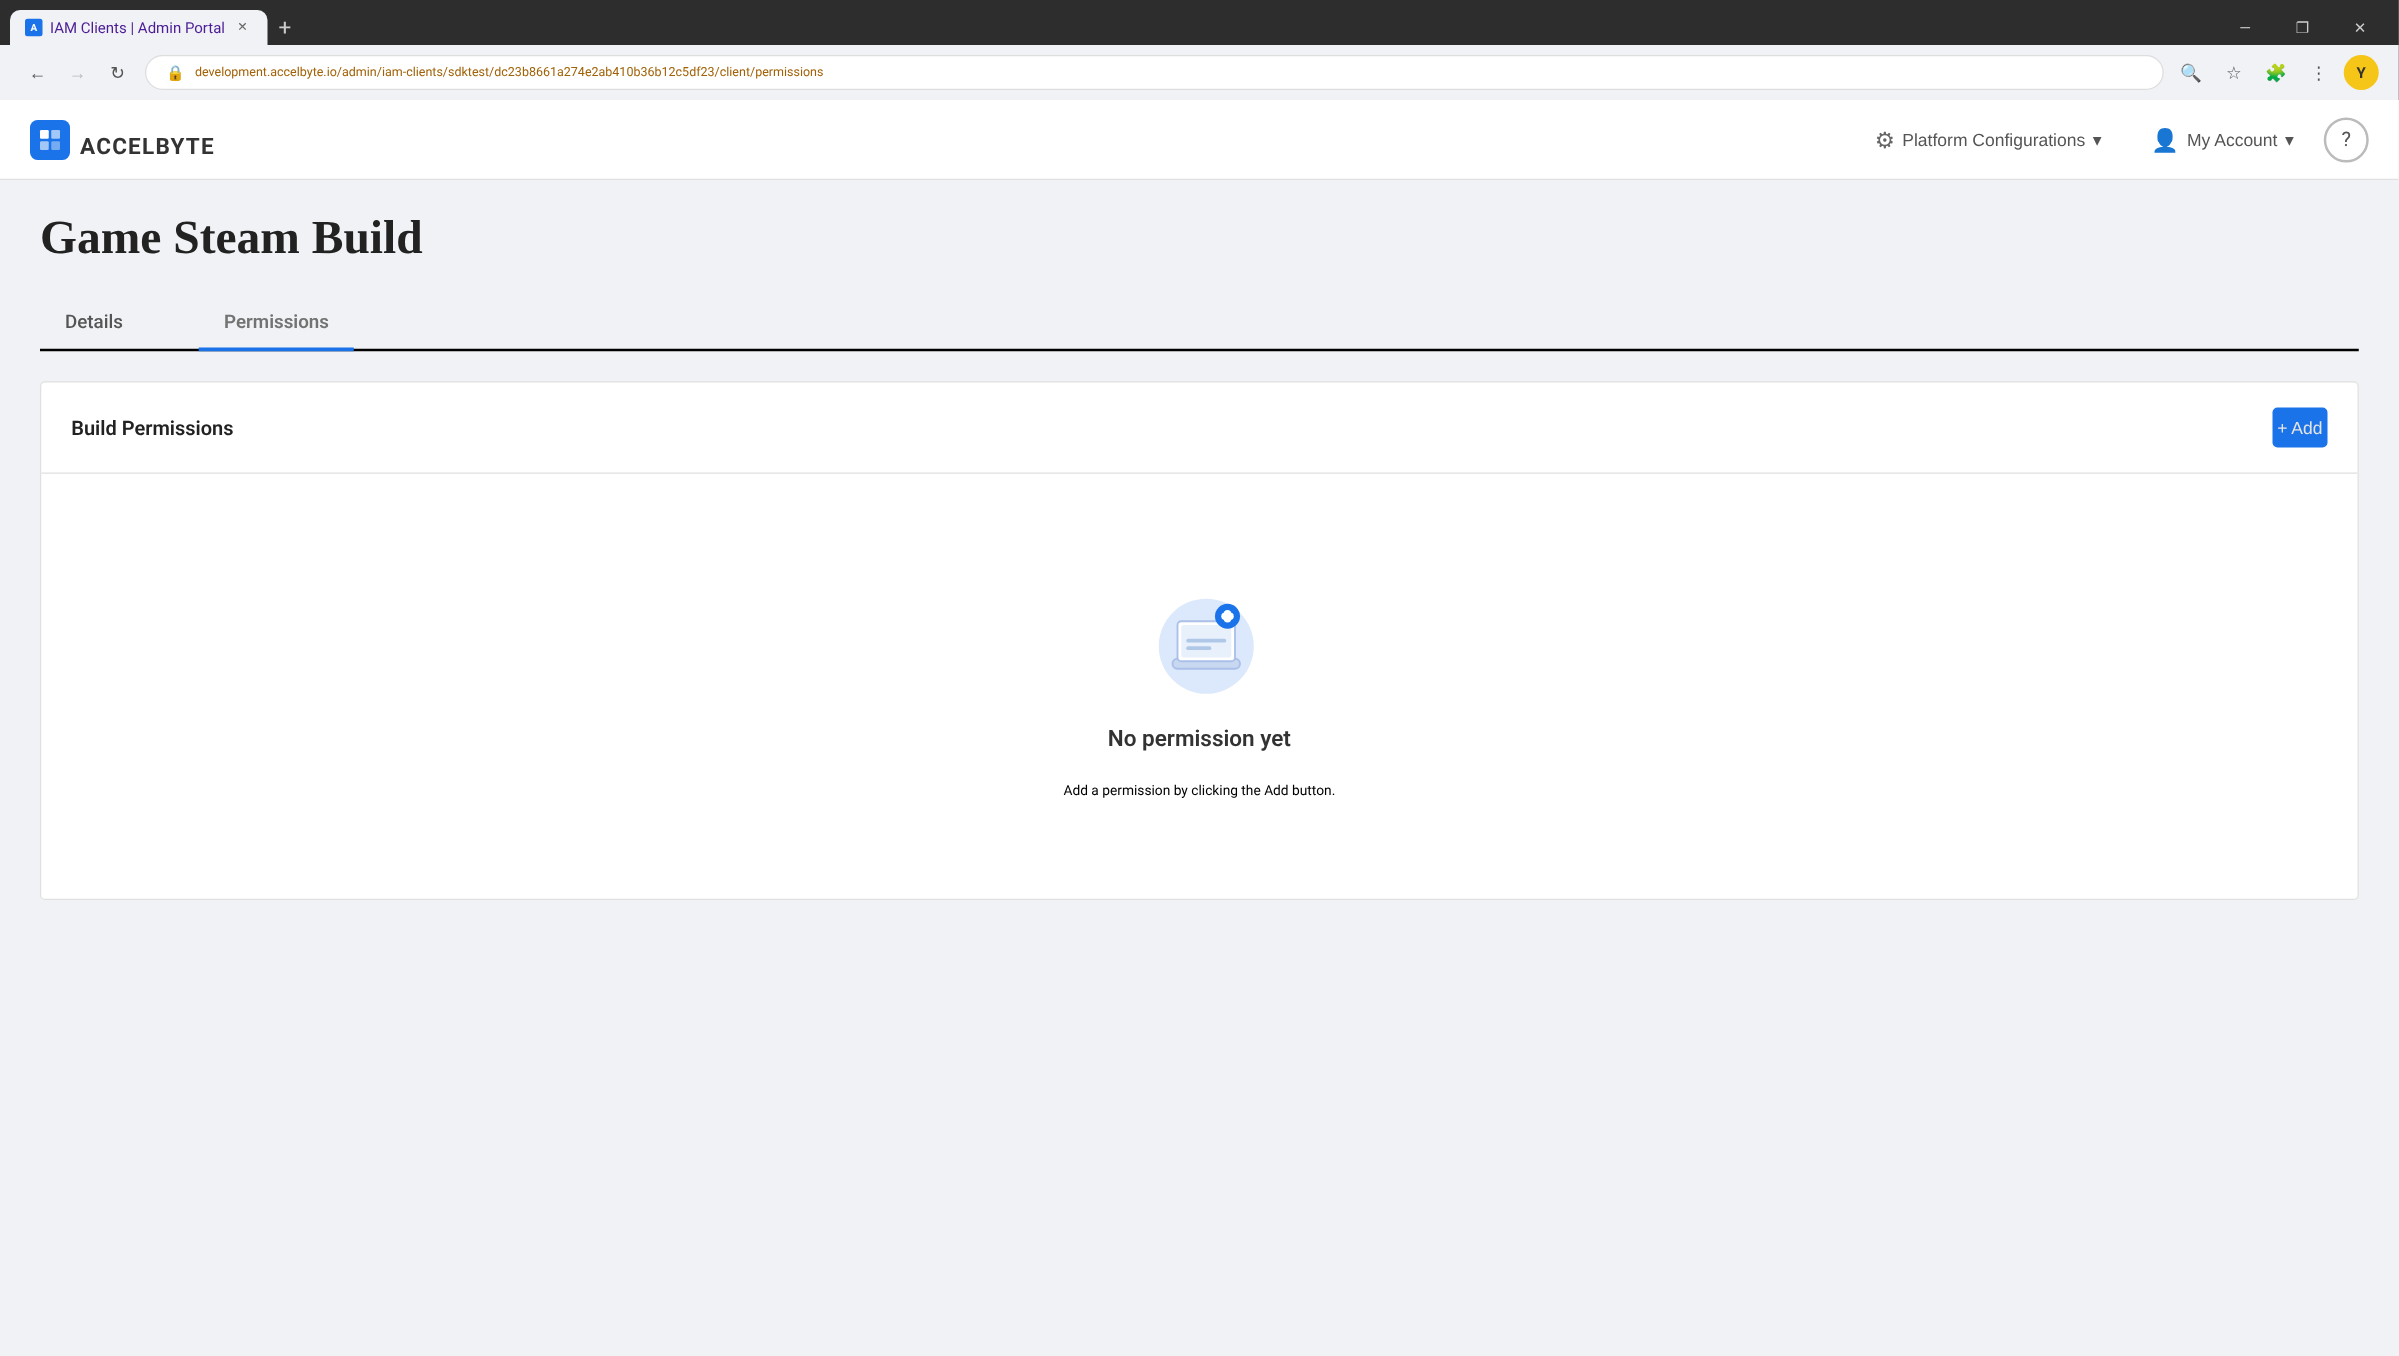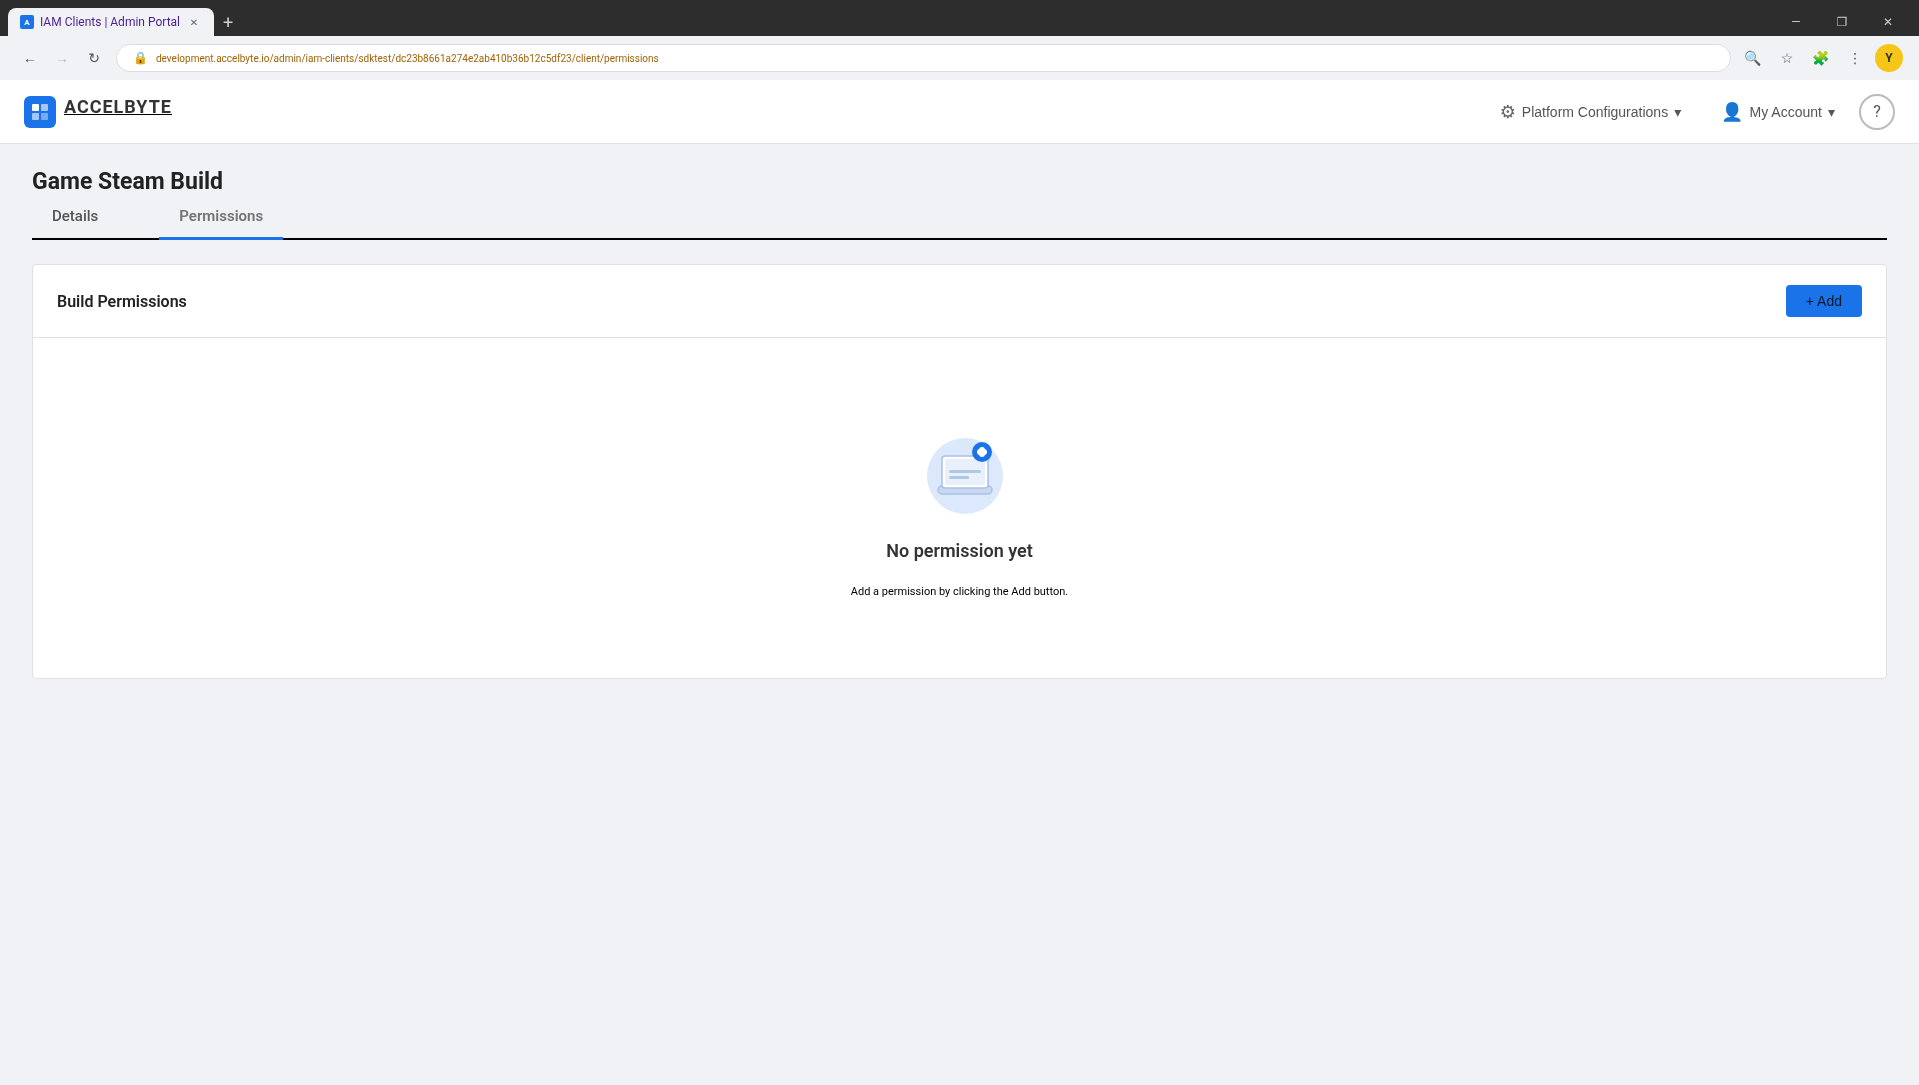--- a/index.html
+++ b/index.html
@@ -155,24 +155,23 @@
       height: 64px;
       display: flex;
       align-items: center;
       padding: 0 24px;
       border-bottom: 1px solid #e0e0e0;
       position: relative;
       z-index: 10;
     }
     .logo-area {
       display: flex;
-      align-items: flex-start;
+      align-items: flex-end;
       gap: 8px;
       cursor: pointer;
-      text-decoration: underline;
     }
     .logo-icon {
       width: 32px;
       height: 32px;
       background: #1a73e8;
       border-radius: 6px;
       display: flex;
       align-items: center;
       justify-content: center;
       color: white;
@@ -231,23 +230,25 @@
       font-size: 14px;
     }
     .breadcrumb-link {
       color: #1a73e8;
       cursor: pointer;
       text-decoration: none;
     }
     .breadcrumb-sep { color: #888; font-size: 12px; }
     .breadcrumb-current { color: #555; }
     .page-title {
-      font-size: 23px;
+      font-size: 38px;
       font-weight: 700;
       color: #222;
+      margin-bottom: 24px;
+      font-family: Liberation Serif, serif;
     }
 
     
     .tabs {
       display: flex;
       border-bottom: 2px solid #000000;
       margin-bottom: 0;
       gap: 41px;
     }
     .tab-item {
@@ -280,23 +281,23 @@
       padding: 20px 24px;
       border-bottom: 1px solid #e0e0e0;
     }
     .card-title {
       font-size: 16px;
       font-weight: 600;
       color: #222;
     }
     .add-btn {
       background: #1a73e8;
-      color: #0f172a;
+      color: #e5e5e5;
       border: none;
-      padding: 8px 20px;
+      padding: 8px 4px;
       border-radius: 4px;
       font-size: 14px;
       font-weight: 500;
       cursor: pointer;
       display: flex;
       align-items: center;
       gap: 6px;
     }
 
     

